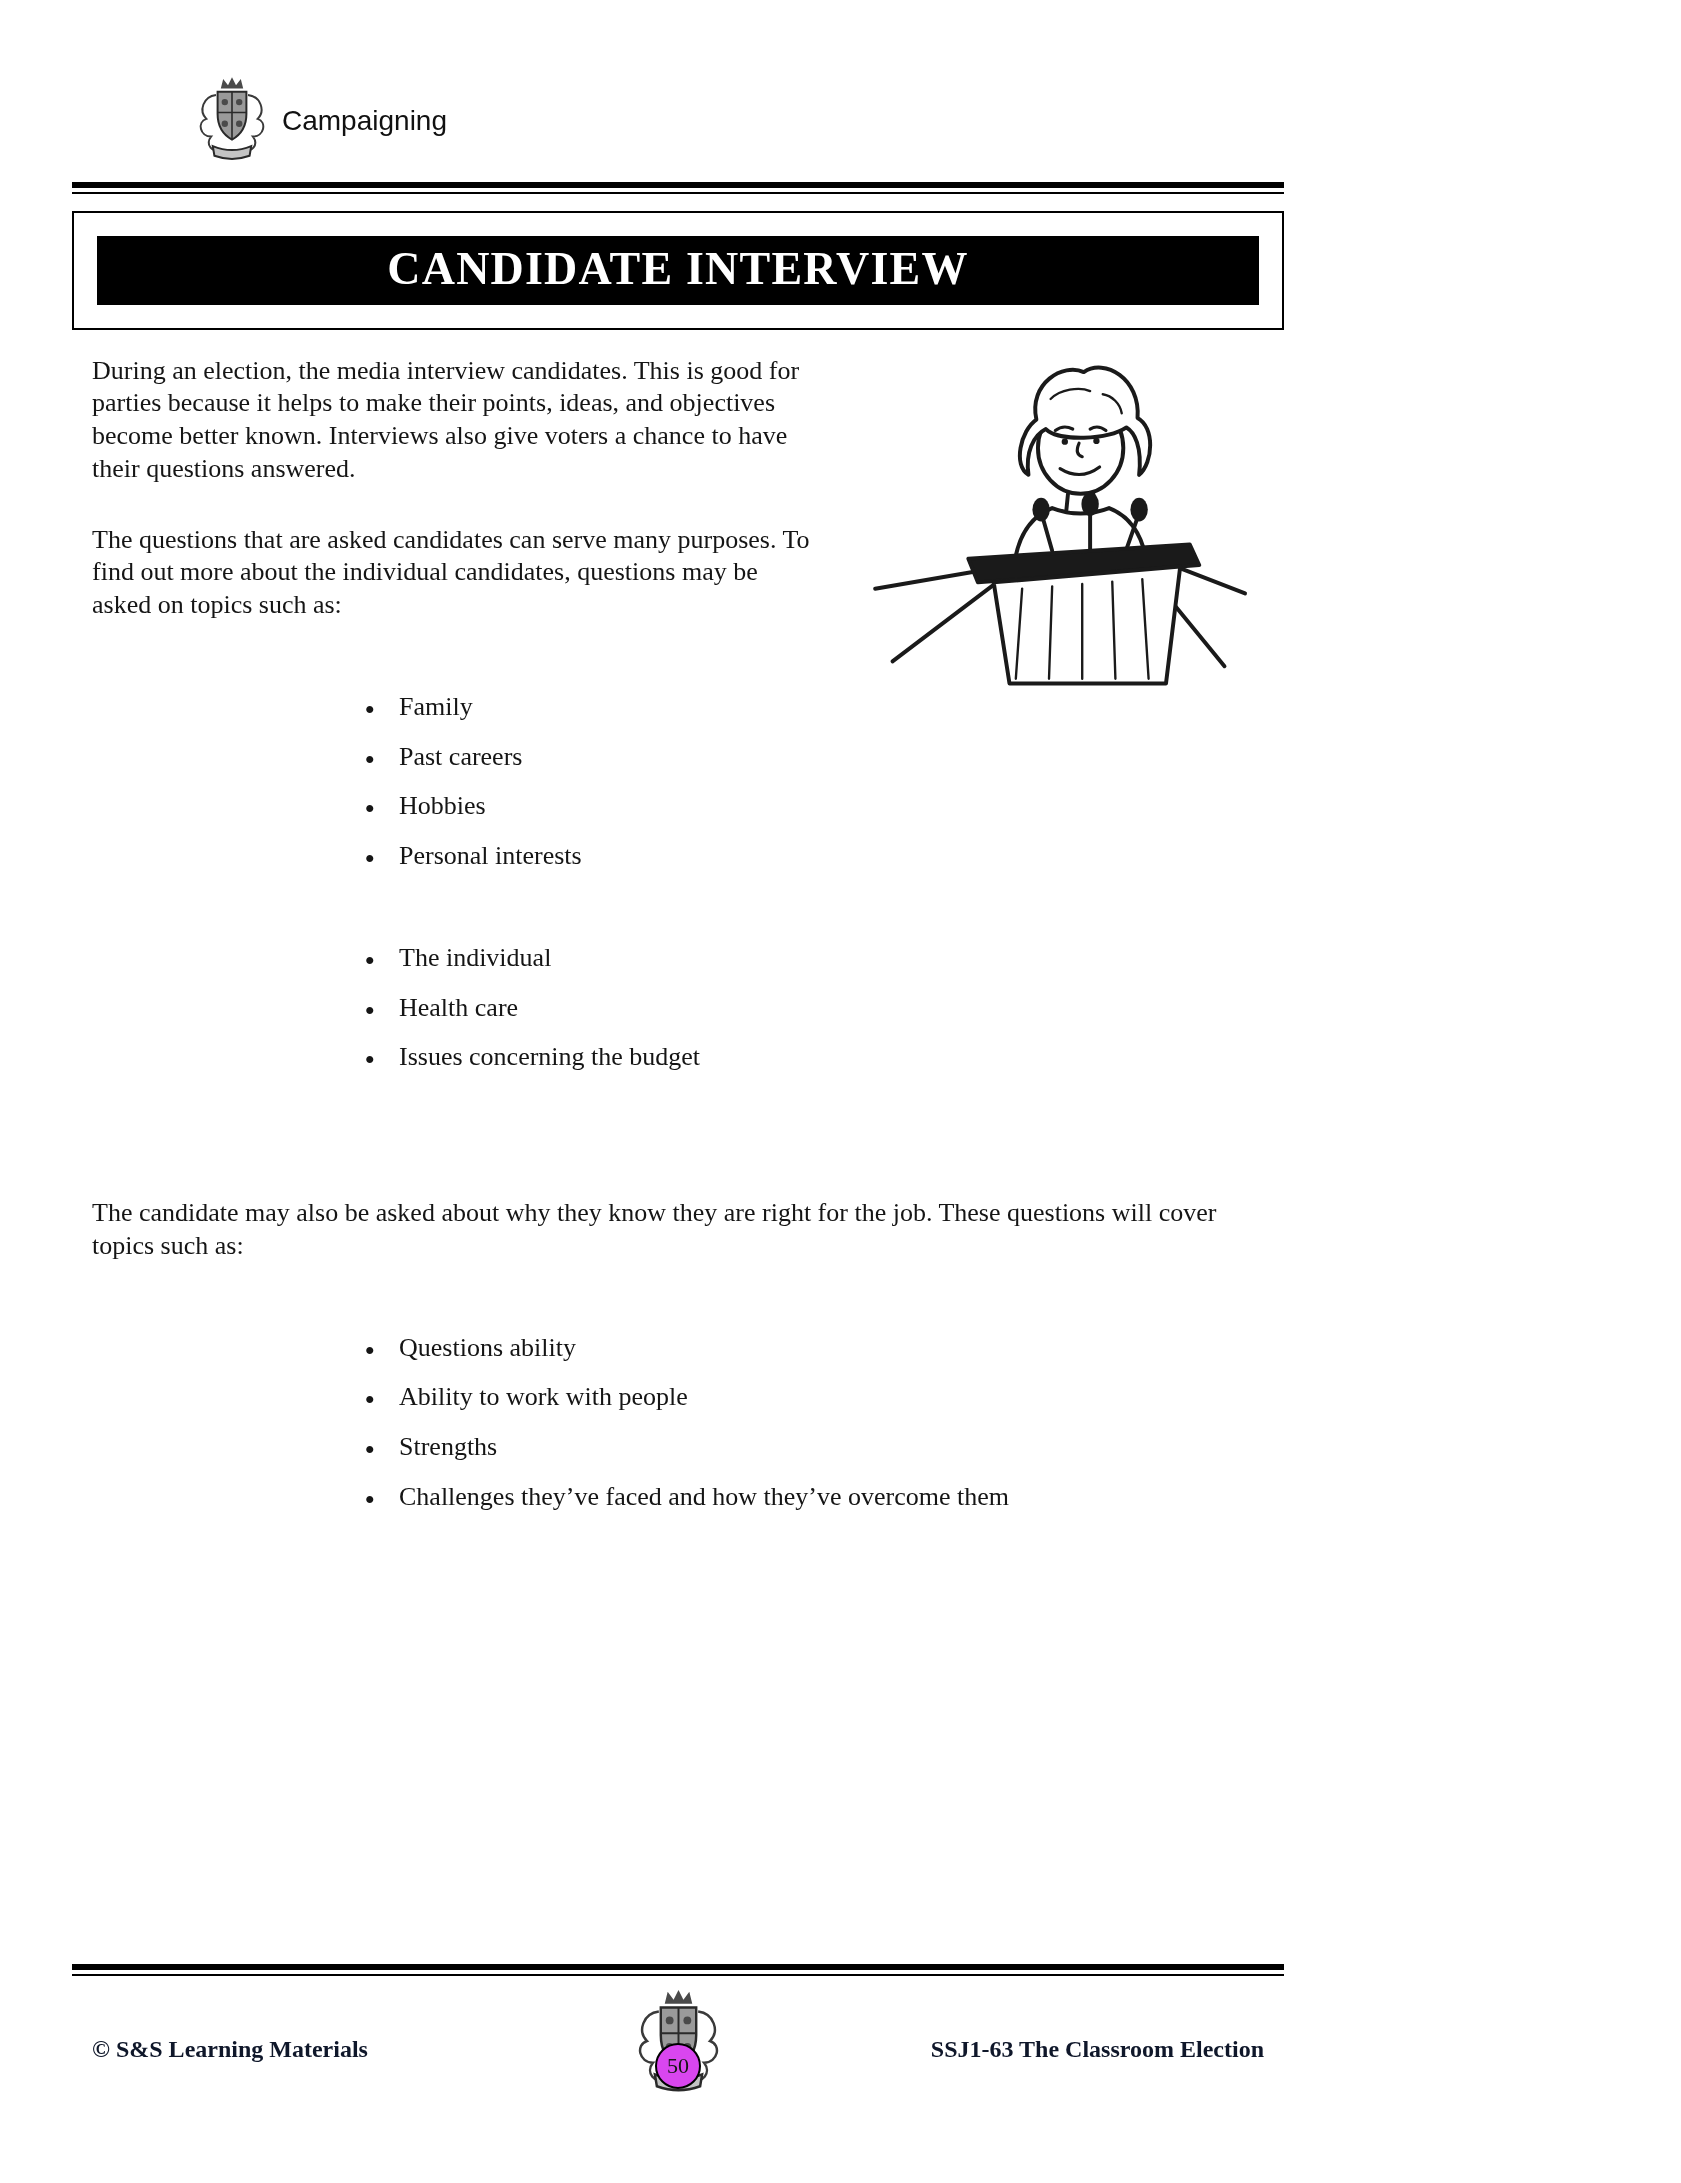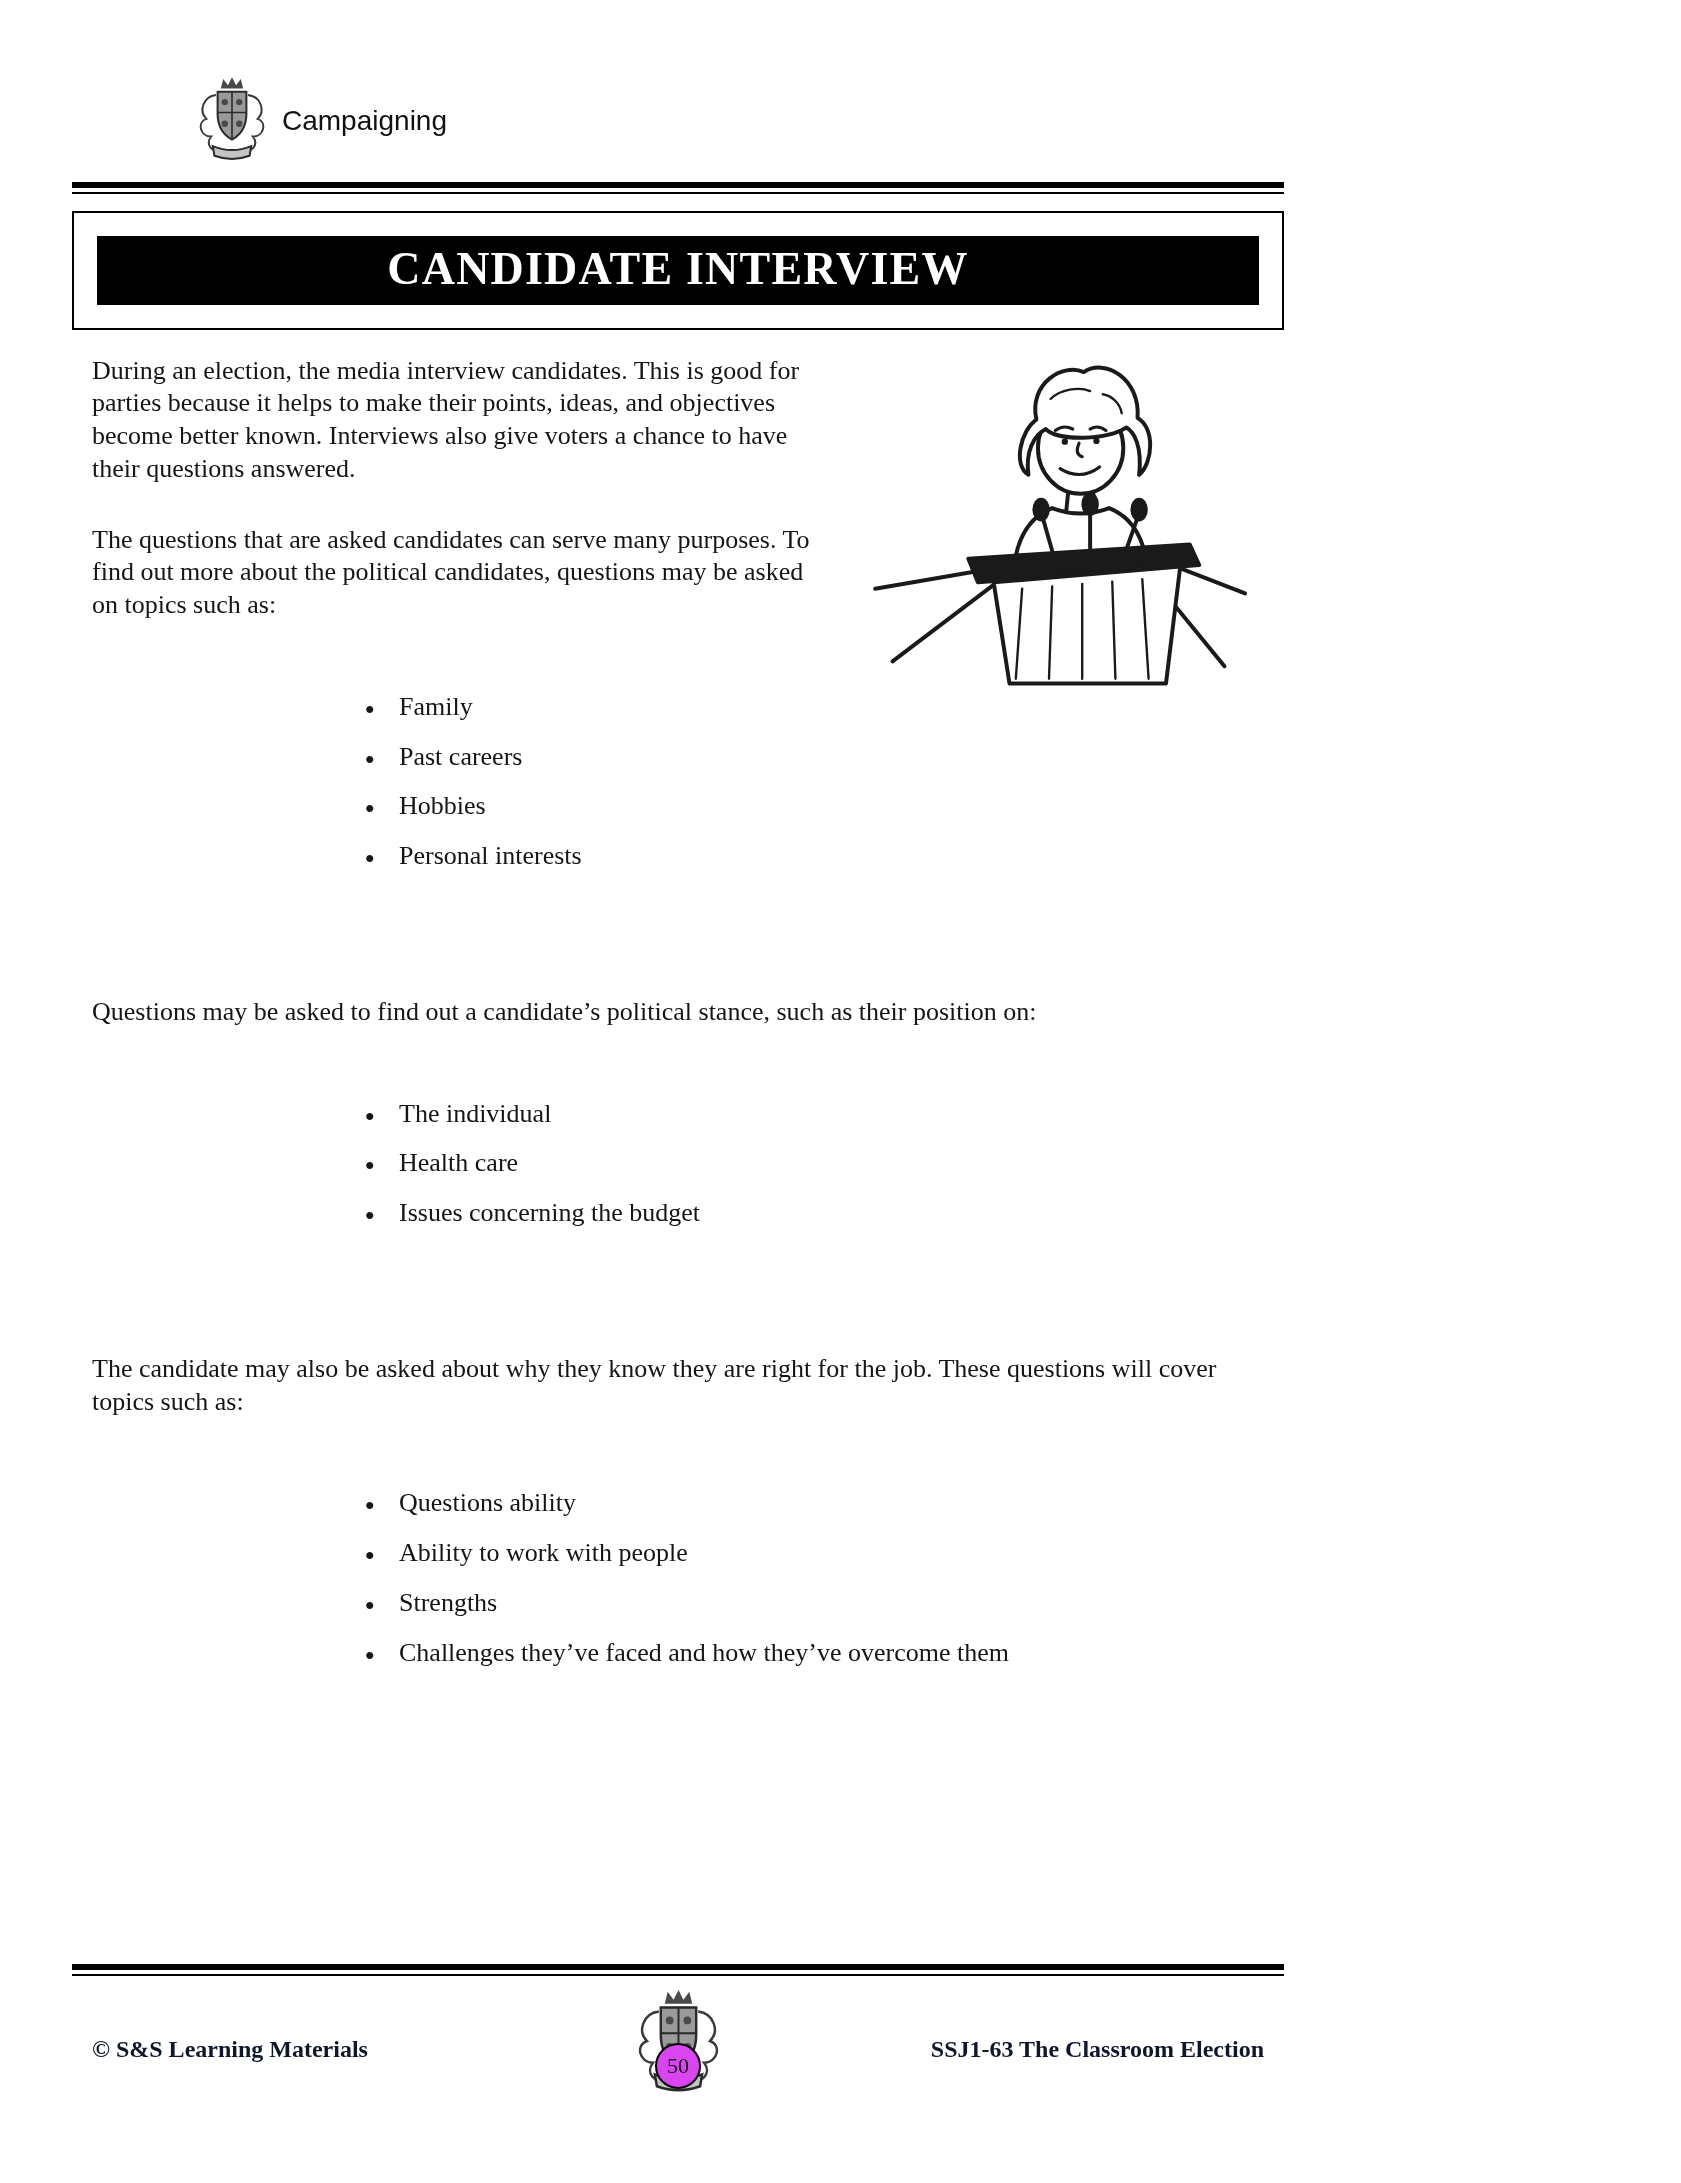--- a/index.html
+++ b/index.html
@@ -194,30 +194,29 @@
 
           <path d="M146 262 L426 244 L438 270 L158 292 Z" fill="#1a1a1a"></path>
           <path d="M178 292 L414 272 L396 420 L198 420 Z" fill="#fff"></path>
           <path d="M214 300 L206 414 M252 297 L248 414 M290 294 L290 414 M328 291 L332 414 M366 288 L374 414" stroke-width="3"></path>
         </g>
       </svg>
     </div>
 
     <p>During an election, the media interview candidates.  This is good for parties because it helps to make their points, ideas, and objectives become better known.  Interviews also give voters a chance to have their questions answered.</p>
 
-    <p>The questions that are asked candidates can serve many purposes.  To find out more about the political candidates, questions may be asked on topics such as:</p>
+    <p>The questions that are asked candidates can serve many purposes.  To find out more about the individual candidates, questions may be asked on topics such as:</p>
 
     <ul class="bullets">
       <li>Family</li>
       <li>Past careers</li>
       <li>Hobbies</li>
       <li>Personal interests</li>
     </ul>
 
-    <p class="gap-lg">Questions may be asked to find out a candidate’s political stance, such as their position on:</p>
 
     <ul class="bullets">
       <li>The individual</li>
       <li>Health care</li>
       <li>Issues concerning the budget</li>
     </ul>
 
     <p class="gap-lg">The candidate may also be asked about why they know they are right for the job.  These questions will cover topics such as:</p>
 
     <ul class="bullets">

